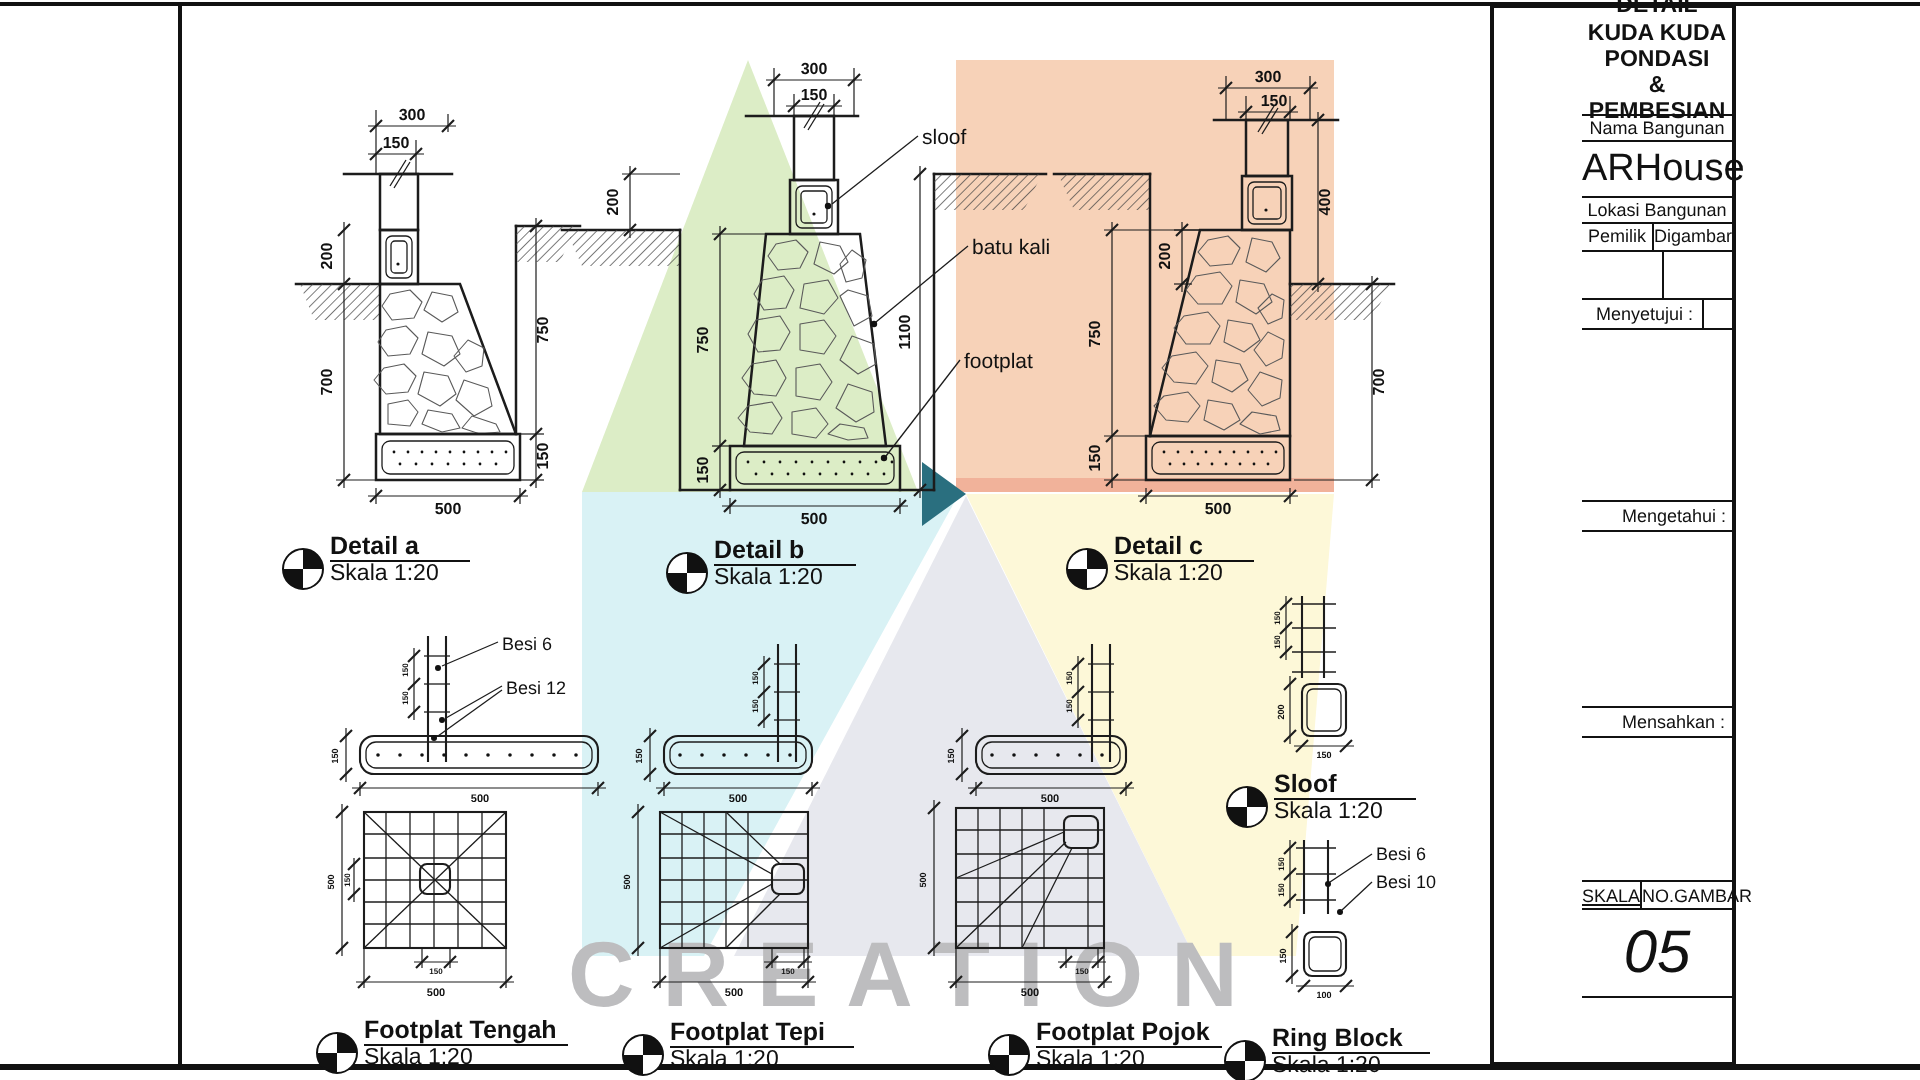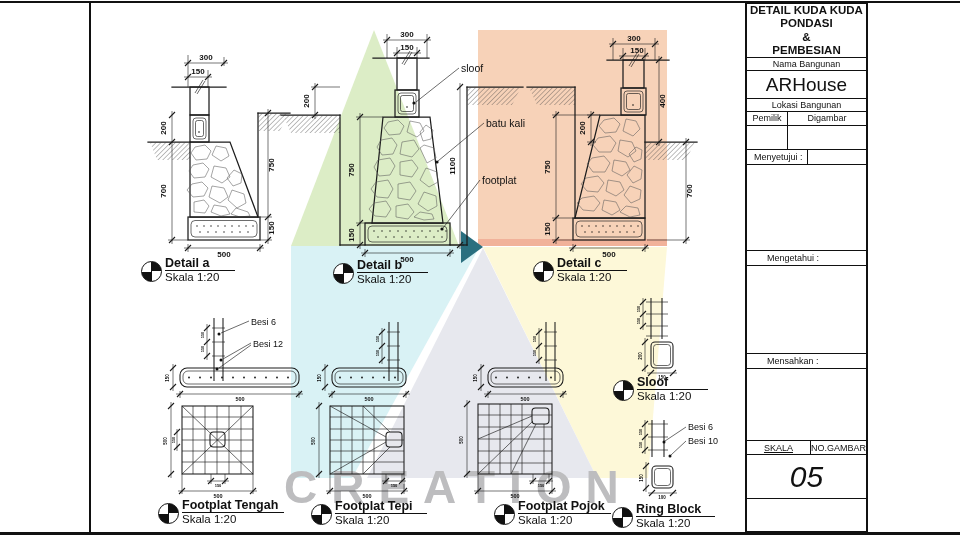--- a/index.html
+++ b/index.html
@@ -22,31 +22,31 @@
   .sd{stroke:#1c1c1c;stroke-width:0.6;fill:none;}
   .st{stroke:#5a5a5a;stroke-width:0.55;fill:none;stroke-linejoin:round;}
   .dot{fill:#111;stroke:none;}
   .dim{font-size:8px;font-weight:700;}
   .dxs{font-size:4.5px;font-weight:700;}
   .dx4{font-size:4px;font-weight:700;}
   .d55{font-size:5.5px;font-weight:700;}
   .lbl{font-size:10.5px;}
   .besi{font-size:9px;}
   
-  .dtitle{position:absolute;z-index:3;display:flex;align-items:center;gap:3px;}
+  .dtitle{position:absolute;z-index:3;display:flex;align-items:flex-end;gap:3px;margin-top:10px;}
   .dicon{width:21px;height:21px;border-radius:50%;border:1.3px solid #111;box-sizing:border-box;
          background:conic-gradient(#111 0 90deg,#fff 90deg 180deg,#111 180deg 270deg,#fff 270deg 360deg);
          flex:0 0 auto;margin-top:2px;}
   .dname{font-size:12.5px;font-weight:bold;border-bottom:1.6px solid #111;white-space:nowrap;line-height:1.15;}
   .dscale{font-size:11.5px;line-height:1.2;}
   .pr26{padding-right:26px;} .pr40{padding-right:40px;} .pr14{padding-right:14px;} .pr6{padding-right:6px;}
   
   #tblock{position:absolute;left:745px;top:2px;width:123px;height:531px;z-index:4;background:#fff;
           border:2px solid #111;box-sizing:border-box;display:flex;flex-direction:column;}
-  #tblock .row{border-bottom:1.2px solid #111;box-sizing:border-box;flex:0 0 auto;}
+  #tblock .row{border-bottom:1.2px solid #111;box-sizing:border-box;flex:0 0 auto;margin-left:44px;}
   #tblock .last{border-bottom:none;}
   .tb-title{height:54px;display:flex;flex-direction:column;justify-content:center;align-items:center;
             font-weight:bold;font-size:11.5px;line-height:1.15;text-align:center;}
   .tb-hdr{height:13px;font-size:9px;text-align:center;line-height:13px;}
   .tb-name{height:28px;font-size:19px;text-align:center;line-height:28px;}
   .tb-loc{height:27px;font-size:9.5px;font-weight:bold;text-align:center;display:flex;
           flex-direction:column;justify-content:center;line-height:1.2;}
   .tb-cols{display:flex;}
   .tb-cols .c1{width:41px;border-right:1.2px solid #111;box-sizing:border-box;}
   .tb-cols .c2{flex:1;}

